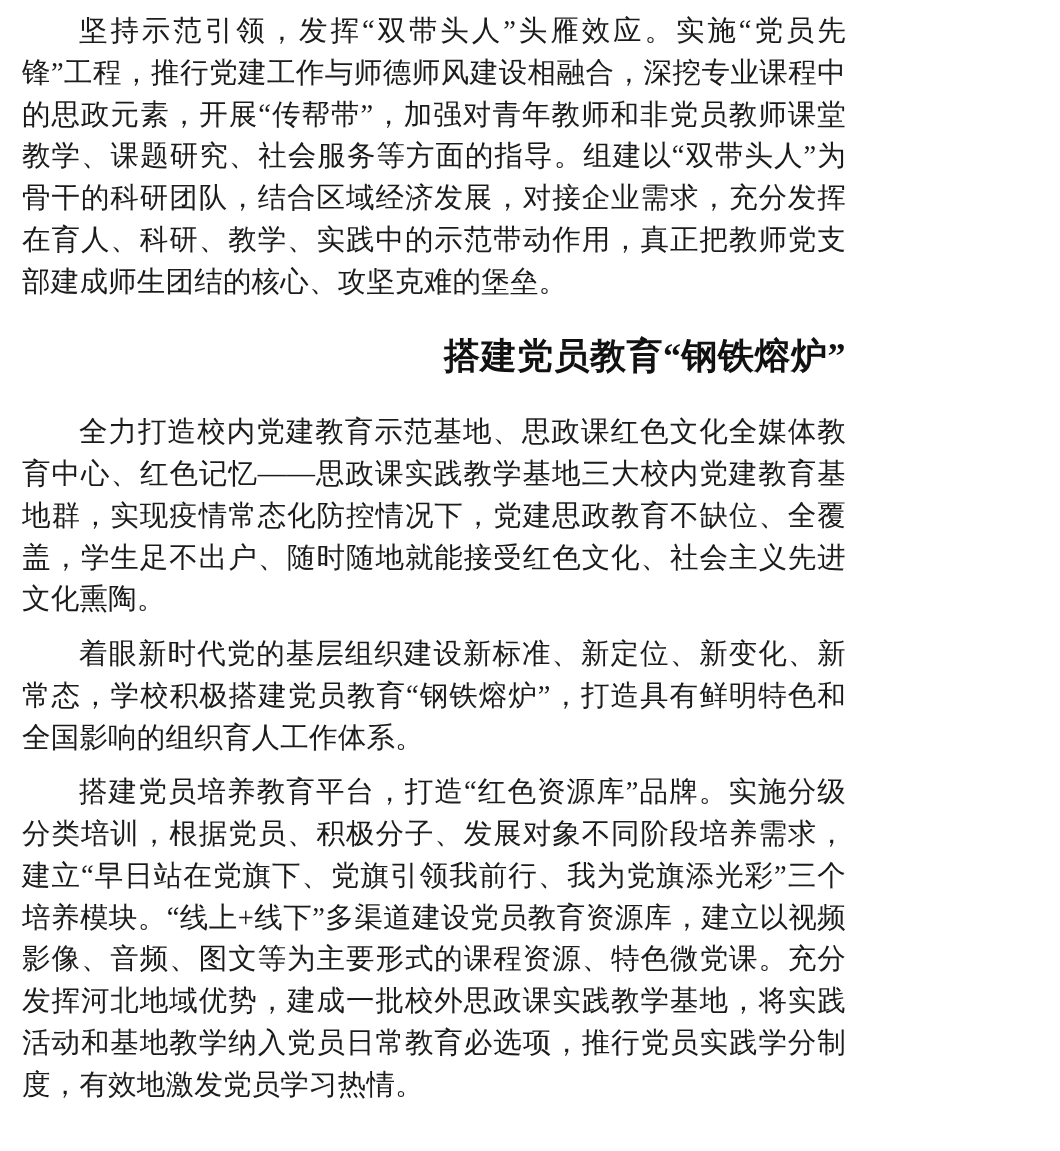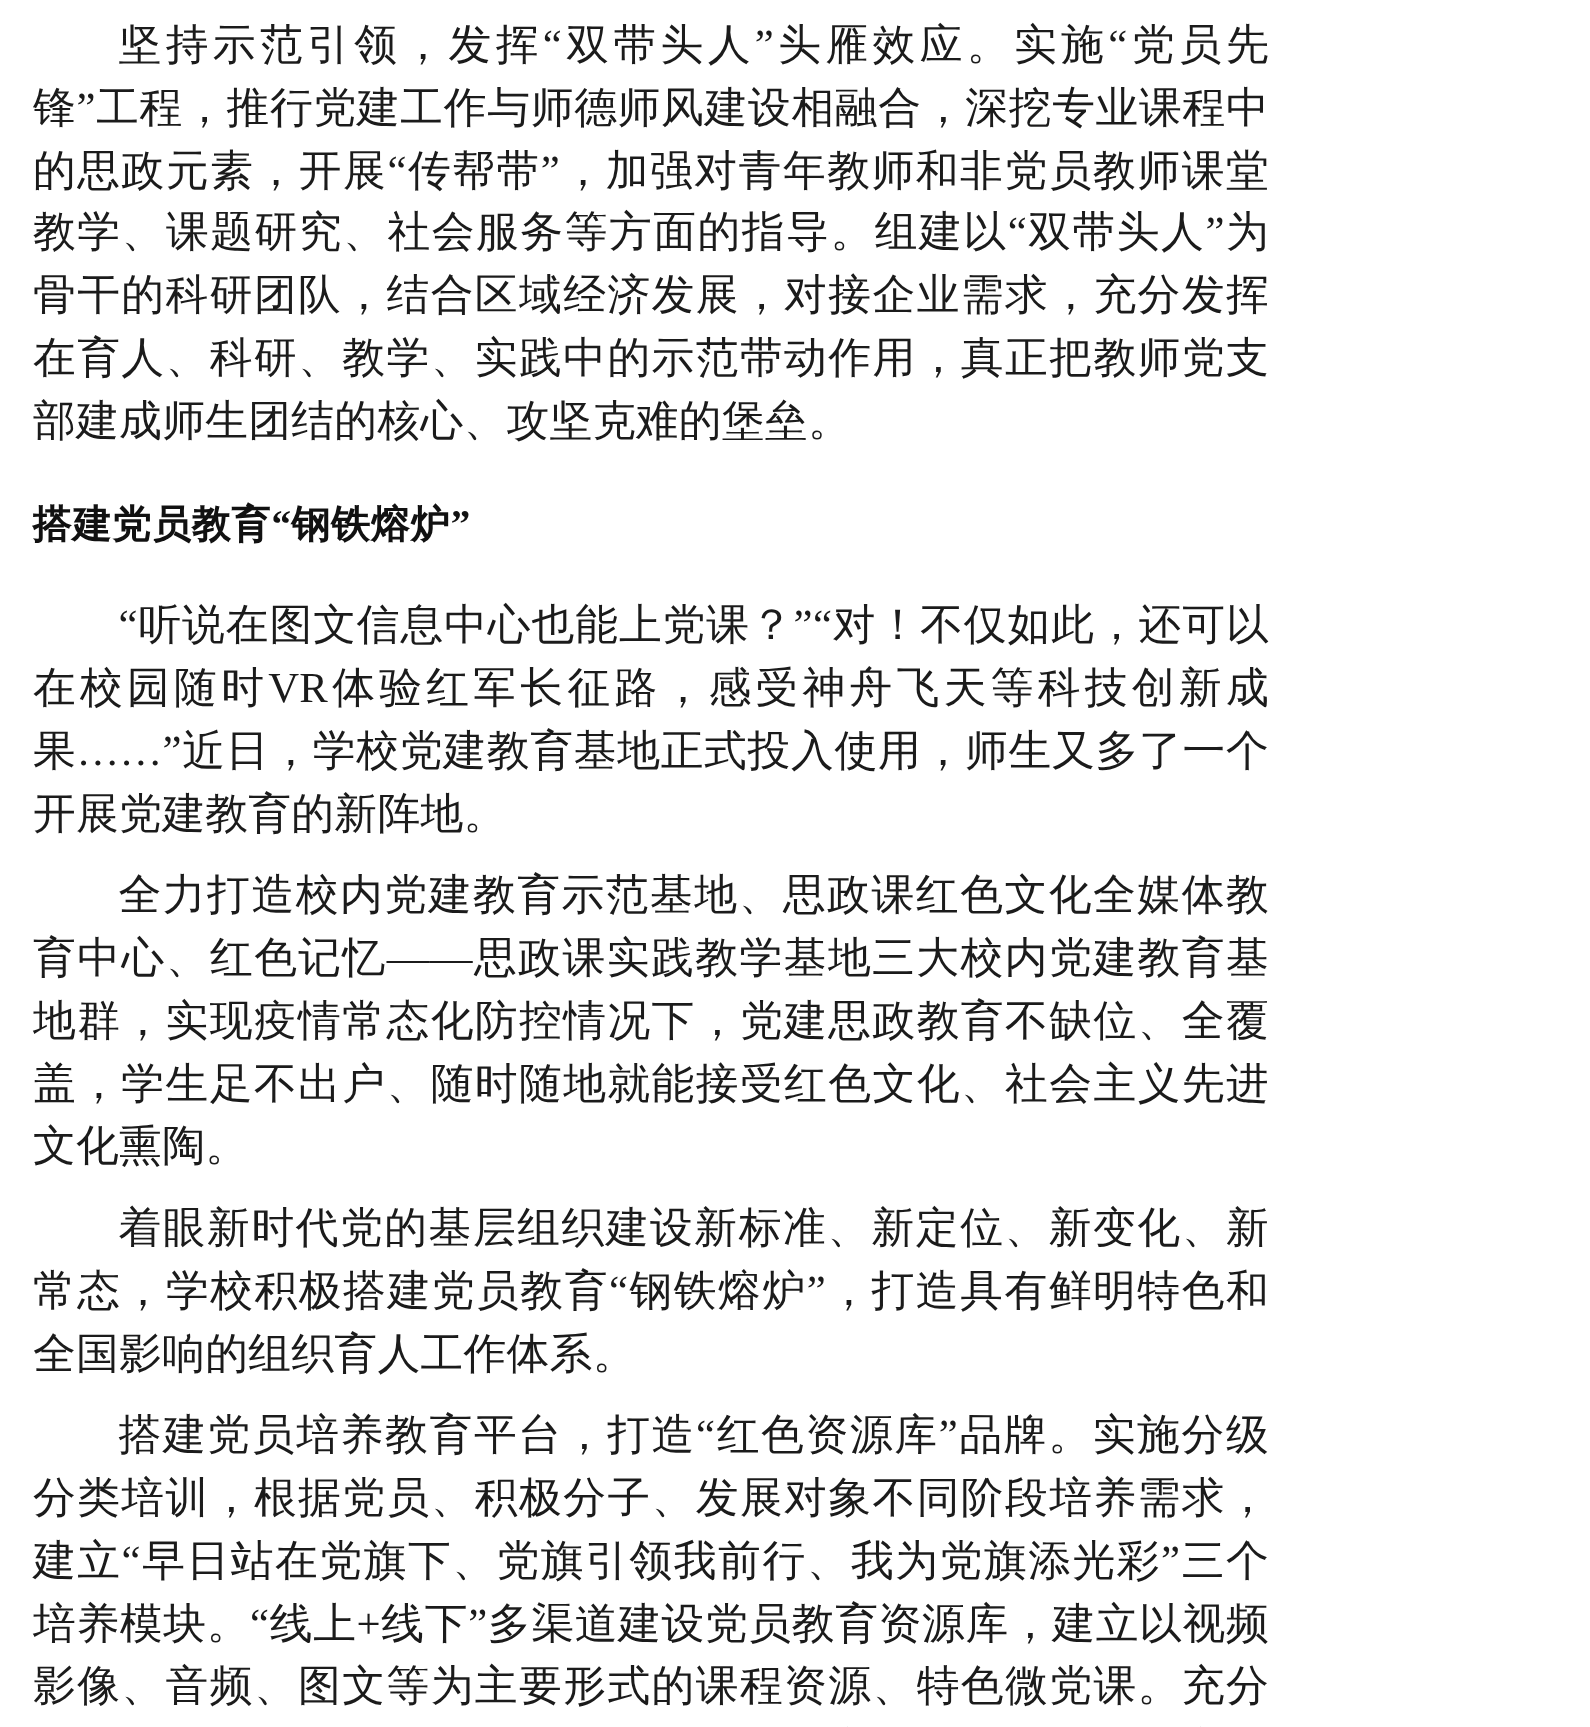--- a/index.html
+++ b/index.html
@@ -27,41 +27,40 @@
     text-justify: inter-ideograph;
     text-indent: 2em;
     margin: 0 0 13px 0;
     letter-spacing: 0.2px;
     color: #1b1b1b;
   }
   .para.tight {
     margin-bottom: 22px;
   }
   .heading {
-    font-size: 26px;
+    font-size: 36px;
     font-weight: bold;
-    text-align: left;
+    text-align: right;
     margin: 30px 0 30px 0;
     letter-spacing: 0.5px;
     color: #111111;
   }
   .spacer-top { height: 2px; }
 </style>
 </head>
 <body>
 
 <div class="page">
 
   <div class="spacer-top"></div>
 
   <p class="para">坚持示范引领，发挥“双带头人”头雁效应。实施“党员先锋”工程，推行党建工作与师德师风建设相融合，深挖专业课程中的思政元素，开展“传帮带”，加强对青年教师和非党员教师课堂教学、课题研究、社会服务等方面的指导。组建以“双带头人”为骨干的科研团队，结合区域经济发展，对接企业需求，充分发挥在育人、科研、教学、实践中的示范带动作用，真正把教师党支部建成师生团结的核心、攻坚克难的堡垒。</p>
 
   <h2 class="heading">搭建党员教育“钢铁熔炉”</h2>
 
-  <p class="para">“听说在图文信息中心也能上党课？”“对！不仅如此，还可以在校园随时VR体验红军长征路，感受神舟飞天等科技创新成果……”近日，学校党建教育基地正式投入使用，师生又多了一个开展党建教育的新阵地。</p>
 
   <p class="para">全力打造校内党建教育示范基地、思政课红色文化全媒体教育中心、红色记忆——思政课实践教学基地三大校内党建教育基地群，实现疫情常态化防控情况下，党建思政教育不缺位、全覆盖，学生足不出户、随时随地就能接受红色文化、社会主义先进文化熏陶。</p>
 
   <p class="para">着眼新时代党的基层组织建设新标准、新定位、新变化、新常态，学校积极搭建党员教育“钢铁熔炉”，打造具有鲜明特色和全国影响的组织育人工作体系。</p>
 
   <p class="para tight">搭建党员培养教育平台，打造“红色资源库”品牌。实施分级分类培训，根据党员、积极分子、发展对象不同阶段培养需求，建立“早日站在党旗下、党旗引领我前行、我为党旗添光彩”三个培养模块。“线上+线下”多渠道建设党员教育资源库，建立以视频影像、音频、图文等为主要形式的课程资源、特色微党课。充分发挥河北地域优势，建成一批校外思政课实践教学基地，将实践活动和基地教学纳入党员日常教育必选项，推行党员实践学分制度，有效地激发党员学习热情。</p>
 
 </div>
 
 </body></html>

